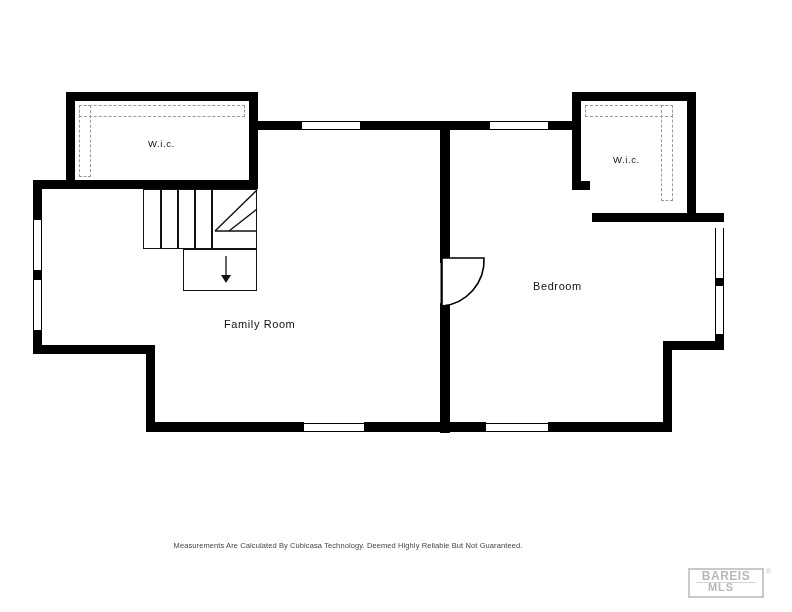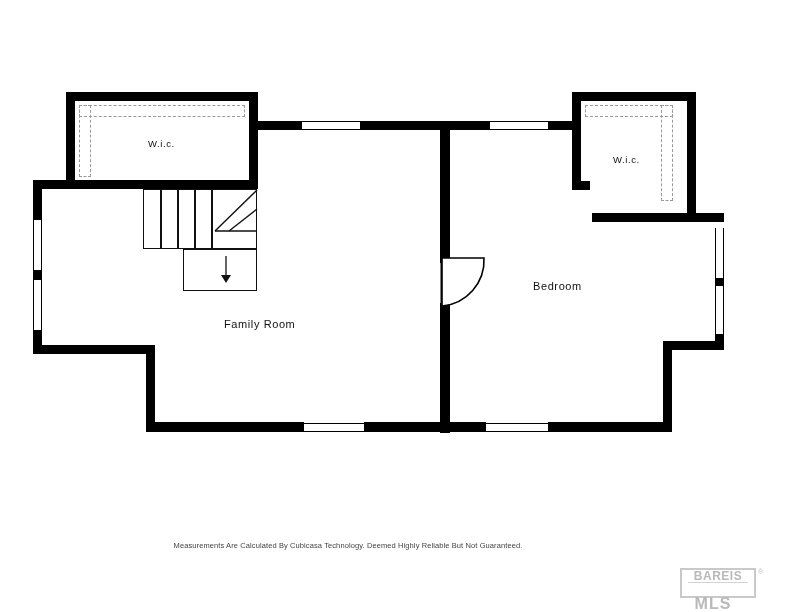--- a/index.html
+++ b/index.html
@@ -100,21 +100,20 @@
   .door-svg {
     position: absolute;
   }
   
   .watermark {
     position: absolute;
     right: 18px;
     bottom: 10px;
     width: 86px;
     height: 34px;
-    padding-left: 8px;
   }
   .wm-box {
     position: absolute;
     left: 0; top: 0;
     width: 76px;
     height: 30px;
     border: 2px solid #c9c9c9;
     box-sizing: border-box;
     background: #ffffff;
   }
@@ -125,24 +124,24 @@
     width: 76px;
     text-align: center;
     font-size: 12px;
     font-weight: bold;
     color: #b9b9b9;
     letter-spacing: 0.5px;
   }
   .wm-bot {
     position: absolute;
     left: 0;
-    top: 27px;
+    top: 13px;
     width: 66px;
     text-align: center;
-    font-size: 16px;
+    font-size: 11px;
     font-weight: bold;
     color: #b9b9b9;
     letter-spacing: 1px;
   }
   .wm-reg {
     position: absolute;
     left: 78px;
     top: 0px;
     font-size: 7px;
     color: #c2c2c2;

